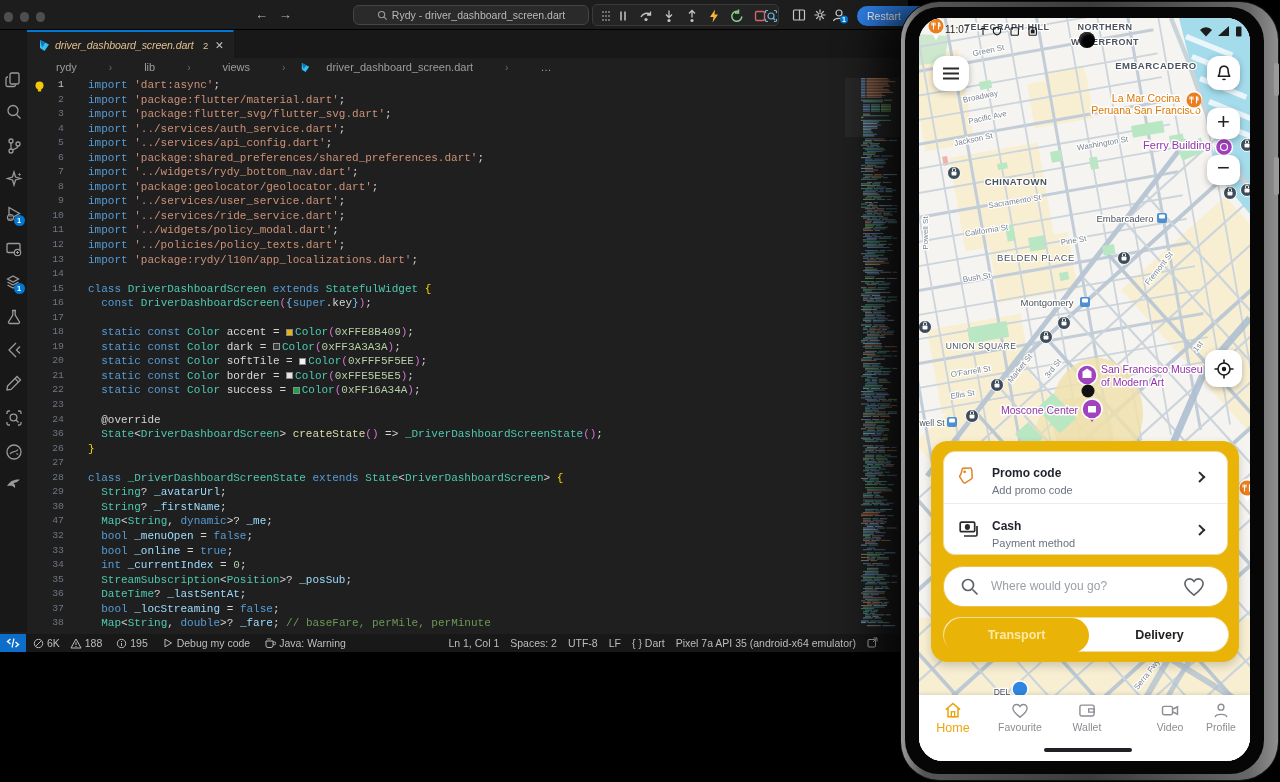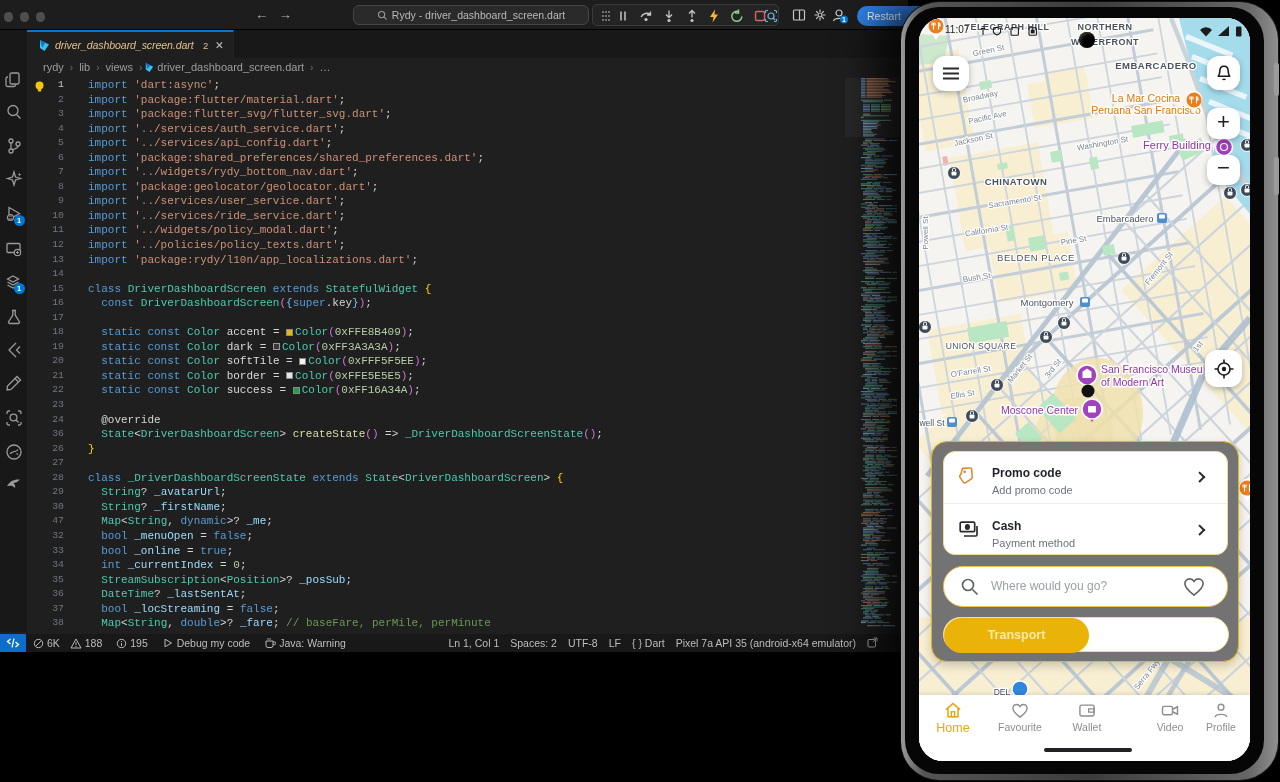--- a/index.html
+++ b/index.html
@@ -11,21 +11,21 @@
 #backfwd{position:absolute;left:255px;top:7px;color:#b6b6b6;font-size:13px;letter-spacing:0}
 #searchbox{position:absolute;left:353px;top:5px;width:236px;height:20px;background:#2a2a2a;border:1px solid #454545;border-radius:6px;color:#b9b9b9;font-size:10.5px;text-align:center;line-height:18px}
 #dbgbar{position:absolute;left:592px;top:4px;width:187px;height:22px;background:#242424;border:1px solid #3a3a3a;border-radius:5px}
 .dic{position:absolute;top:3px;width:16px;height:16px}
 #tabs{position:absolute;left:0;top:30px;width:908px;height:28px;background:#181818}
 #tab1{position:absolute;left:27px;top:0;width:207px;height:28px;background:#1f1f1f;border-top:2px solid #0078d4;border-right:1px solid #222}
 #tab1 .fn{position:absolute;left:28px;top:7px;font-size:10.6px;font-style:italic;color:#e2c08d;white-space:nowrap;letter-spacing:-0.1px}
 #tab1 .num{position:absolute;left:176px;top:8px;font-size:9.5px;color:#e2c08d}
 #tab1 .x{position:absolute;left:188px;top:7px;font-size:10.5px;color:#c5c5c5}
 #crumbs{position:absolute;left:0;top:58px;width:908px;height:20px;background:#1f1f1f;color:#9d9d9d;font-size:11px}
-#crumbs span{margin:0 3px}
+#crumbs span{margin:0 16px}
 #crumbs .sep{color:#6b6b6b;font-size:10px}
 
 #abar{position:absolute;left:0;top:30px;width:27px;height:602px;background:#181818}
 .aicon{position:absolute;left:2.5px;width:22px;height:22px}
 .abg{position:absolute;right:0px;bottom:-1px;width:11px;height:11px;border-radius:50%;background:#0078d4;color:#fff;font-size:7.5px;font-weight:700;text-align:center;line-height:11px;font-style:normal}
 
 #editor{position:absolute;left:27px;top:78px;width:881px;height:554px;background:#1f1f1f}
 #gutter{position:absolute;left:0;top:0px;width:37px}
 .gn{height:14.55px;line-height:14.55px;font-family:"Liberation Mono",monospace;font-size:9.8px;color:#6e7681;text-align:right}
 .gn.cur{color:#c6c6c6}
@@ -46,21 +46,21 @@
 
 #phone{position:absolute;left:901px;top:2px;width:377px;height:778px;border-radius:38px;background:linear-gradient(90deg,#9a9a9a,#555 6%,#3c3c3c 50%,#666 92%,#8f8f8f);box-shadow:-25px 0 40px rgba(0,0,0,.75), 0 0 0 1px #1a1a1a}
 #bezel{position:absolute;left:4px;top:5px;right:14px;bottom:6px;border-radius:34px;background:#060606}
 #pbtn1{position:absolute;left:373px;top:61px;width:5px;height:33px;background:#9b9b9b;border-radius:2px}
 #pbtn2{position:absolute;left:373px;top:155px;width:5px;height:38px;background:#9b9b9b;border-radius:2px}
 #screen{position:absolute;left:18px;top:16px;width:331px;height:743px;border-radius:24px;overflow:hidden;background:#f1efe9}
 #cam{position:absolute;left:159.5px;top:14px;width:16px;height:16px;border-radius:50%;background:#000;box-shadow:inset 2px 2px 3px #333}
 
 .pbtnw{position:absolute;background:#fff;border-radius:12px;box-shadow:0 2px 6px rgba(0,0,0,.28)}
 #pstat{position:absolute;left:0;top:0;width:331px;height:30px;color:#1c1c1c;font-size:10px;font-weight:400}
-#bcard{position:absolute;left:12px;top:423px;width:308px;height:221px;background:#737373;border:1.5px solid #e7b70c;border-radius:16px;box-shadow:0 4px 10px rgba(0,0,0,.18)}
+#bcard{position:absolute;left:12px;top:423px;width:308px;height:221px;background:#eab308;border:1.5px solid #e7b70c;border-radius:16px;box-shadow:0 4px 10px rgba(0,0,0,.18)}
 #icard{position:absolute;left:11px;top:9px;width:285px;height:104px;background:#fff;border:1px solid #f0dc9a;border-radius:12px}
 #icard .row{position:absolute;left:0;width:100%;height:52px}
 #icard .tt{position:absolute;left:48px;top:13.5px;font-size:12px;font-weight:700;color:#1f2329}
 #icard .st{position:absolute;left:48px;top:31.5px;font-size:11px;color:#6b7280}
 #icard .ch{position:absolute;right:24px;top:21px;width:7.5px;height:7.5px;border-right:2px solid #2b2b2b;border-top:2px solid #2b2b2b;transform:rotate(45deg)}
 #sbox{position:absolute;left:11px;top:124px;width:285px;height:41px;background:#fff;border:1.5px solid #ecc14d;border-radius:20px}
 #sbox .ph{position:absolute;left:47px;top:12px;font-size:12px;color:#9aa0a6}
 #toggle{position:absolute;left:11px;top:175px;width:286px;height:35px;background:#fff;border:1px solid #f0dc9a;border-radius:18px}
 #tsel{position:absolute;left:0px;top:0px;width:145px;height:35px;background:#eab308;border-radius:18px;text-align:center;line-height:35px;color:#fce9a4;font-size:12.5px;font-weight:700}
 #tdel{position:absolute;left:145px;top:0;width:141px;height:35px;text-align:center;line-height:35px;color:#222;font-size:12.5px;font-weight:700}
@@ -1177,20 +1177,21 @@
               <circle cx="8" cy="8" r="5.5" fill="none" stroke="#5f6368" stroke-width="1.7"></circle>
               <path d="M12.5 12.5 L17.5 17.5" stroke="#5f6368" stroke-width="1.7"></path>
             </svg>
         <div class="ph">Where would you go?</div>
         <svg width="22" height="20" viewBox="0 0 24 22" style="position:absolute;left:239px;top:10px">
               <path d="M12 20 C5 14.5 2 11 2 7.3 C2 4.4 4.3 2 7.2 2 C9.2 2 11 3.2 12 4.8 C13 3.2 14.8 2 16.8 2 C19.7 2 22 4.4 22 7.3 C22 11 19 14.5 12 20 Z" fill="none" stroke="#5f6368" stroke-width="1.8"></path>
             </svg>
       </div>
       <div id="toggle">
             <div id="tsel">Transport</div>
+            <div id="tdel">Delivery</div>
           </div>
     </div>
     <div id="pnav">
       <div class="nitem act" style="left:6px">
         <svg width="24" height="22" viewBox="0 0 24 22" style="margin:0 auto;display:block">
               <path d="M3.5 10 L12 2.5 L20.5 10 M6 8.5 V18.5 H18 V8.5" fill="none" stroke="#e8a50b" stroke-width="1.8"></path>
               <rect x="10" y="12.5" width="4" height="6" fill="none" stroke="#e8a50b" stroke-width="1.6"></rect>
             </svg>
         <div class="lbl">Home</div>
       </div>

